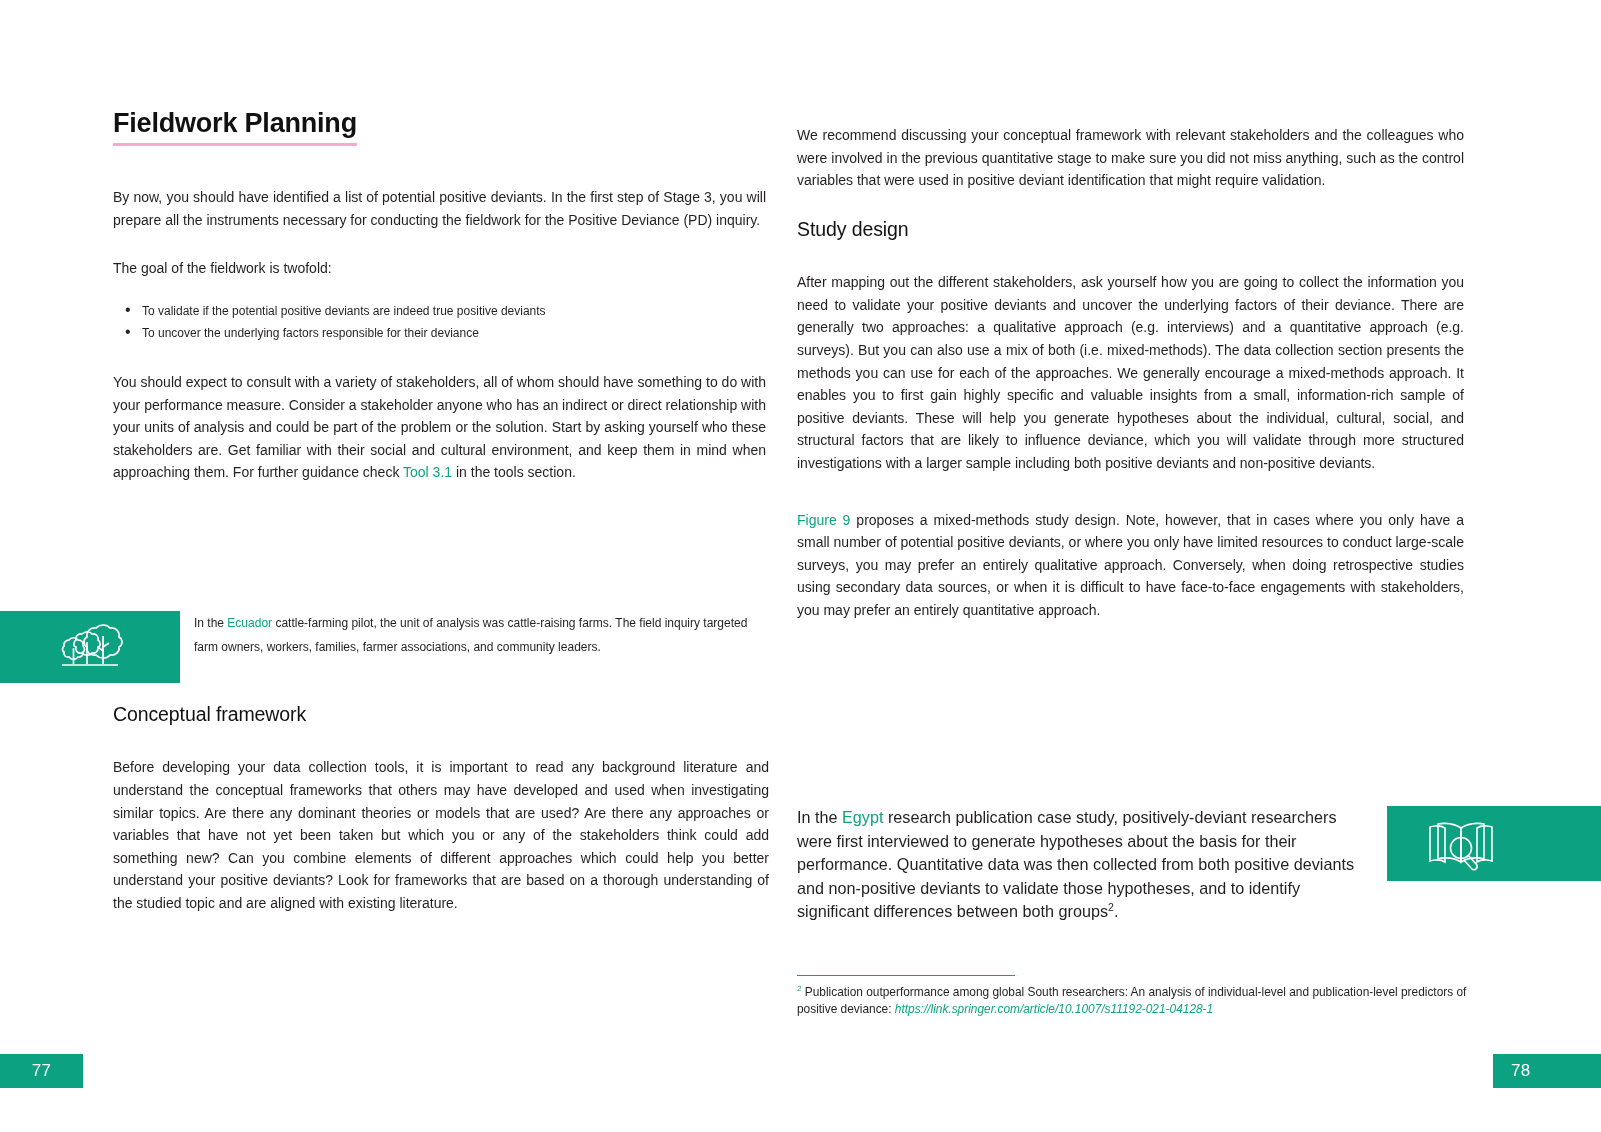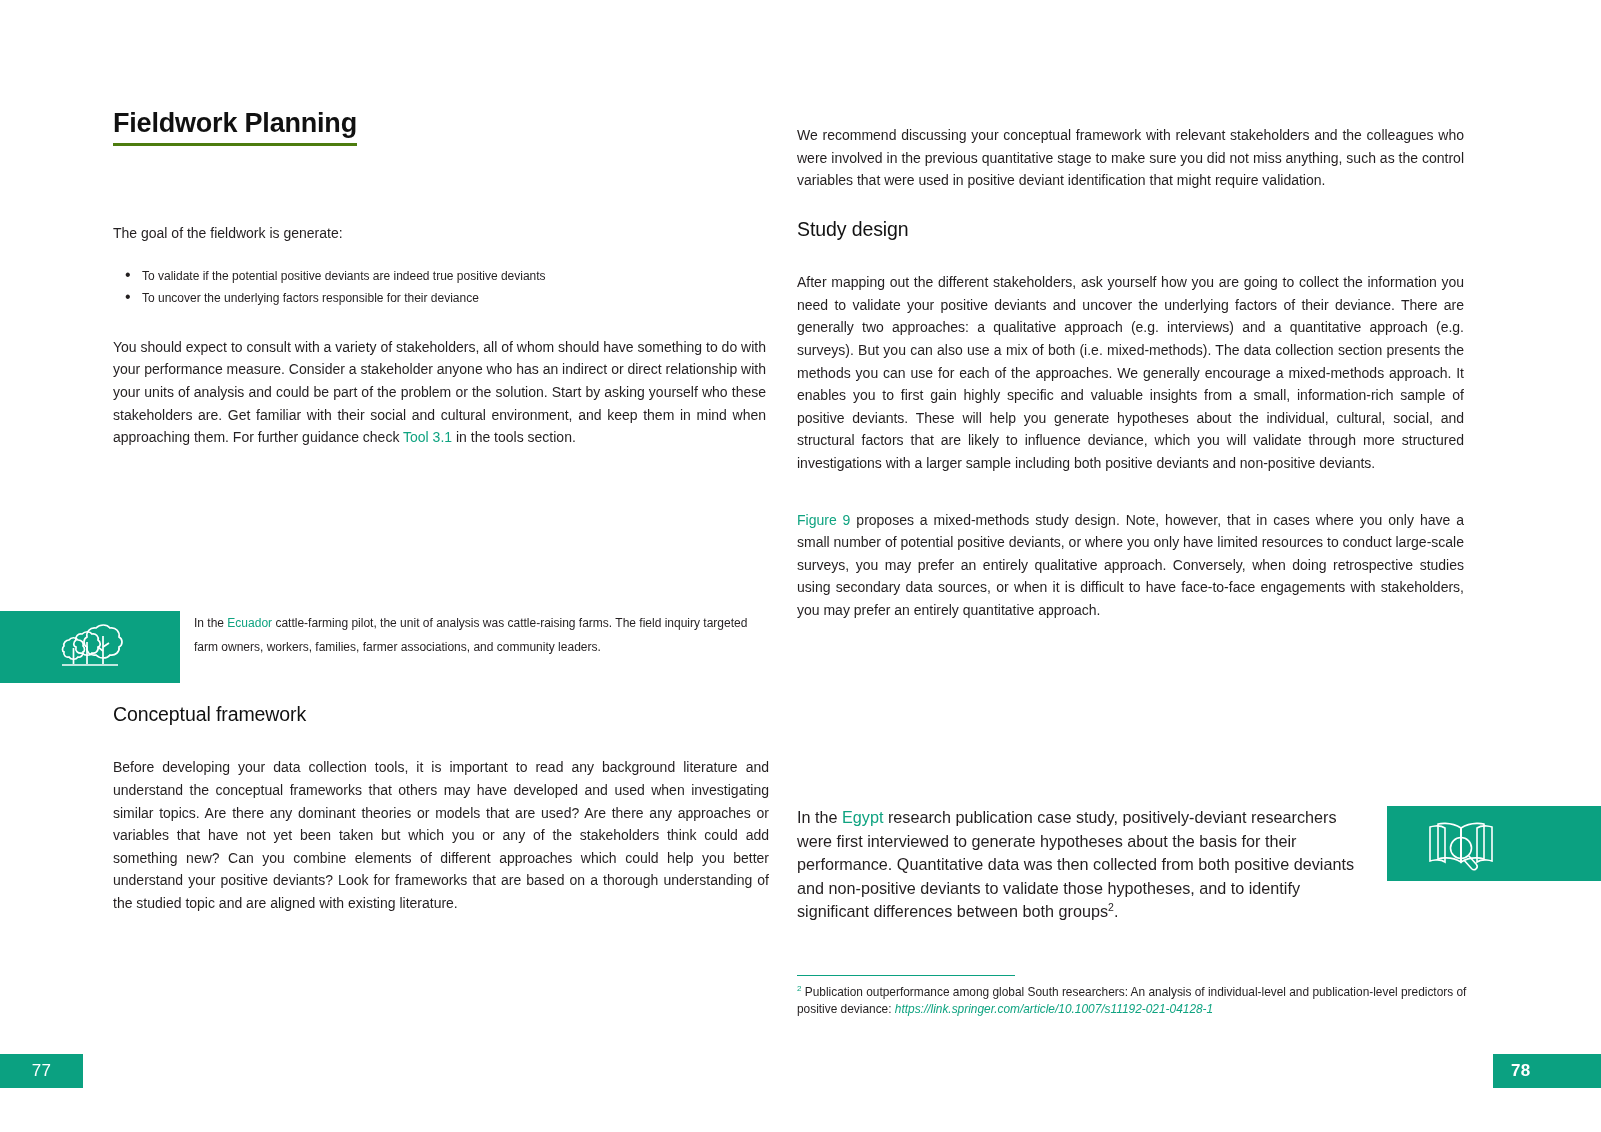--- a/index.html
+++ b/index.html
@@ -40,25 +40,25 @@
     left: 797px;
     top: 124px;
     width: 667px;
   }
 
   
   h1.chapter-title {
     font-size: 27px;
     font-weight: bold;
     letter-spacing: -0.2px;
-    margin: 0 0 16px 0;
+    margin: 0 0 6px 0;
     padding: 0 0 4px 0;
     color: #111111;
     display: inline-block;
-    border-bottom: 3px solid #4d7c0f;
+    border-bottom: 3px solid #f9a8d4;
     line-height: 1.15;
   }
   h2.section-title {
     font-size: 19.5px;
     font-weight: normal;
     color: #111111;
     margin: 0;
     line-height: 1.2;
     letter-spacing: -0.1px;
   }
@@ -196,38 +196,39 @@
     background: #0ba181;
     color: #ffffff;
     font-size: 17px;
     display: flex;
     align-items: center;
     justify-content: center;
     letter-spacing: 0.3px;
     margin-top: 47px;
   }
   .page-badge-left  { left: 0px; }
-  .page-badge-right { left: 1493px; width: 108px; justify-content: flex-start; padding-left: 18px; box-sizing: border-box; font-weight: bold; }
+  .page-badge-right { left: 1493px; width: 108px; justify-content: flex-start; padding-left: 18px; box-sizing: border-box; }
 </style>
 </head>
 <body>
 
 <div id="page">
 
   <div class="col col-left">
     <div class="content-left">
 
       <h1 class="chapter-title">Fieldwork Planning</h1>
 
       <div class="spacer-34"></div>
 
+      <p class="body-text justify">By now, you should have identified a list of potential positive deviants. In the first step of Stage 3, you will prepare all the instruments necessary for conducting the fieldwork for the Positive Deviance (PD) inquiry.</p>
 
       <div class="spacer-26"></div>
 
-      <p class="body-text">The goal of the fieldwork is generate:</p>
+      <p class="body-text">The goal of the fieldwork is twofold:</p>
 
       <div class="spacer-20"></div>
 
       <ul class="goal-list">
         <li>To validate if the potential positive deviants are indeed true positive deviants</li>
         <li>To uncover the underlying factors responsible for their deviance</li>
       </ul>
 
       <div class="spacer-26"></div>
 

